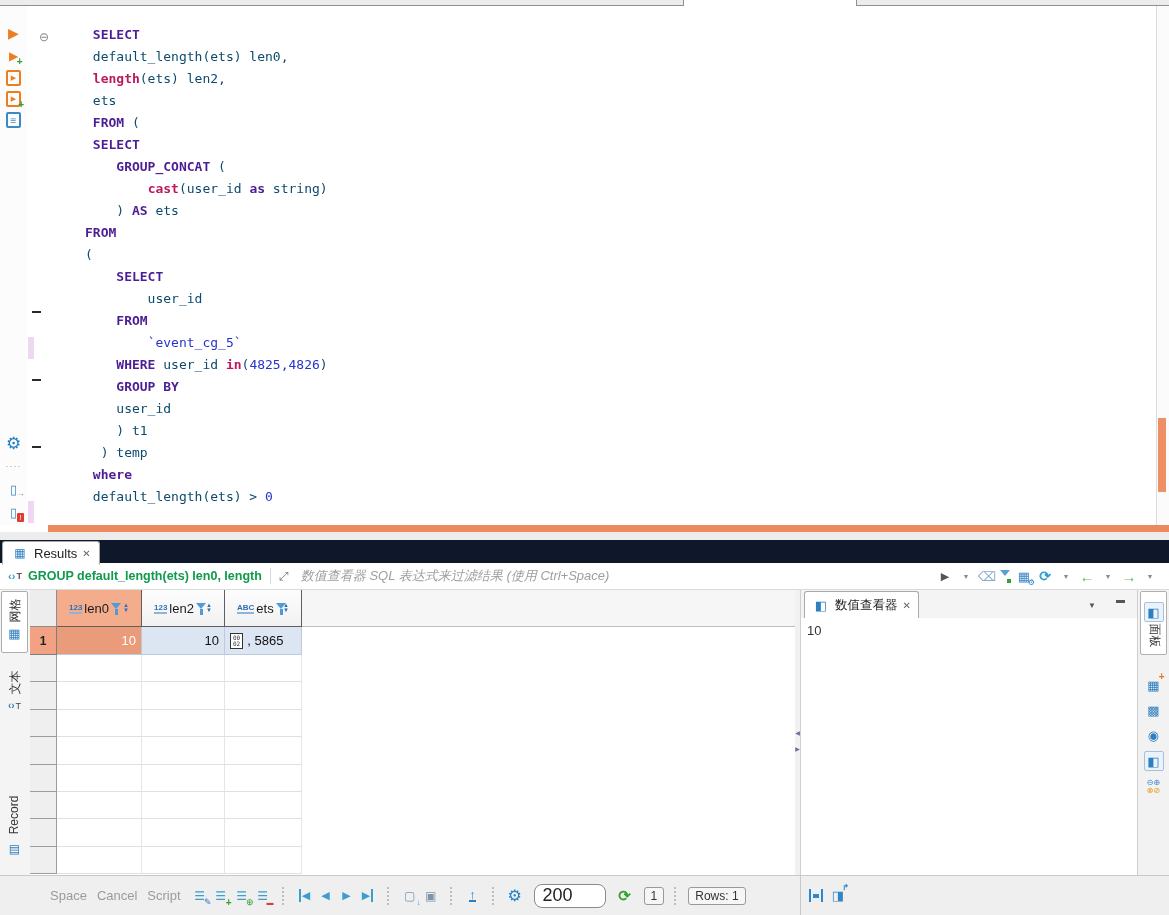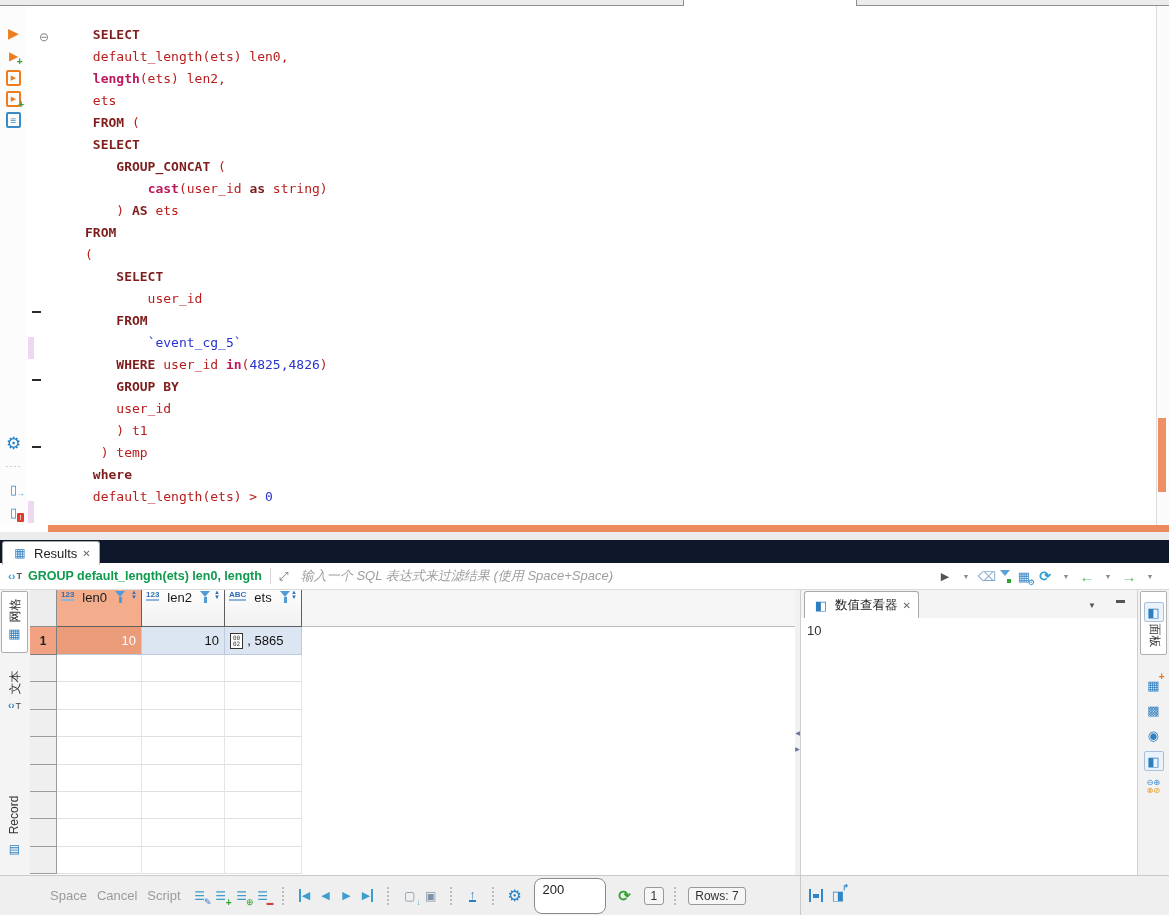--- a/index.html
+++ b/index.html
@@ -19,25 +19,25 @@
   #edtb-top{top:18px}
   #edtb-bottom{top:428px}
   #ed-ruler{position:absolute;left:27px;top:0;bottom:0;width:21px;background:#fff}
   .fold-icon{position:absolute;left:8px;top:21px;width:12px;height:12px;color:#8a8a8a;font-size:12px;line-height:12px}
   .fold-icon::before{content:"⊖"}
   .fold-dash{position:absolute;left:5px;width:9px;height:2px;background:#2b2b2b}
   .chg{position:absolute;left:1px;width:6px;height:22px;background:#eed8f1}
   #ed-code{position:absolute;left:48px;right:12px;top:0;bottom:0;overflow:hidden}
   #code{padding:18px 0 0 37px;font-family:"DejaVu Sans Mono",monospace;font-size:13px;line-height:22px;white-space:pre}
   .cl{height:22px}
-  .kw{color:#7f1d1d;font-weight:bold}
+  .kw{color:#4c1d95;font-weight:bold}
   .fn{color:#be185d;font-weight:bold}
   .num{color:#2733cc}
   .str{color:#2733cc}
-  .pl{color:#b91c1c}
+  .pl{color:#0c4a6e}
   #ed-overview{position:absolute;right:0;top:0;bottom:0;width:12px;background:#fbfbfb;border-left:1px solid #dcdcdc}
   #ov-marker{position:absolute;left:1px;width:8px;top:412px;height:74px;background:#ef8f66}
 
   
   #splitter-left{position:absolute;top:525px;left:0;width:48px;height:7px;background:#fff}
   #splitter{position:absolute;top:525px;left:48px;right:0;height:7px;background:#ec8a5f}
   #sash{position:absolute;top:532px;left:0;right:0;height:8px;background:#ececec}
   #sash-ctr{position:absolute;left:565px;top:0;display:flex;gap:6px}
 
   
@@ -57,21 +57,21 @@
   #view-strip{position:absolute;left:0;top:0;bottom:0;width:30px;background:#f4f4f4}
   .vtab{position:absolute;left:1px;width:27px;display:flex;flex-direction:column;align-items:center;justify-content:center;gap:6px;box-sizing:border-box;cursor:pointer}
   .vtab.sel{background:#fff;border:1px solid #adadad;border-radius:2px}
   #vt-grid{top:1px;height:62px}
   #vt-text{top:68px;height:72px}
   #vt-record{top:205px;height:75px;gap:18px}
   .vt{transform:rotate(-90deg);font-size:12px;color:#333;white-space:nowrap}
 
   
   #grid{position:absolute;left:30px;right:374px;top:0;bottom:0;background:#fff;overflow:hidden}
-  .hcell{position:absolute;top:0;height:37px;box-sizing:border-box;border-right:1px solid #5f5f5f;border-bottom:1px solid #5f5f5f;display:flex;align-items:flex-start;gap:8px;padding:0 4px;background:linear-gradient(#fdfdfd,#f1f1f1);cursor:pointer}
+  .hcell{position:absolute;top:0;height:37px;box-sizing:border-box;border-right:1px solid #5f5f5f;border-bottom:1px solid #5f5f5f;display:flex;align-items:center;gap:2px;padding:0 12px;background:linear-gradient(#fdfdfd,#f1f1f1);cursor:pointer}
   #h-corner{left:0;width:27px;background:#ededed;border-right:1px solid #8d8d8d;border-bottom:1px solid #8d8d8d}
   #h-len0{left:27px;width:85px;background:#f3ad8d}
   #h-len2{left:112px;width:83px}
   #h-ets{left:195px;width:77px}
   #h-fill{left:272px;right:0;border-right:none;border-bottom:1px solid #bdbdbd;background:#f6f6f6;cursor:default}
   .tchip{font-size:8px;font-weight:bold;color:#2d6fb8;border-bottom:2px solid #8fb4d9;line-height:9px}
   .hname{font-size:13px;color:#1a1a1a}
   .funnel{width:11px;height:13px;position:relative;margin-left:auto}
   .funnel::before{content:"";position:absolute;left:0;top:1px;border:5px solid transparent;border-top:6px solid #4f9bd8}
   .funnel::after{content:"";position:absolute;left:4px;top:7px;width:3px;height:6px;background:#4f9bd8}
@@ -115,21 +115,21 @@
   #ps-icons{position:absolute;top:86px;left:0;right:0;display:flex;flex-direction:column;align-items:center;gap:7px}
   .panel-strip .value-viewer-panel-icon{border:1px solid #a9c0da;background:#eaf2fb;border-radius:2px}
 
   
   #statusbar{position:absolute;left:0;bottom:0;right:0;height:40px;background:#efefef;border-top:1px solid #c9c9c9;box-sizing:border-box}
   #sb-left{position:absolute;left:0;top:0;bottom:0;width:800px;display:flex;align-items:center;gap:10px;padding-left:50px;box-sizing:border-box}
   #sb-right{position:absolute;left:800px;right:0;top:0;bottom:0;border-left:1px solid #c9c9c9;display:flex;align-items:center;padding:0 8px;box-sizing:border-box;gap:6px}
   .sbtxt{font-size:13px;color:#9b9b9b;cursor:pointer}
   .icgrp{display:inline-flex;align-items:center;gap:3px}
   .dsep{width:2px;height:18px;border-left:2px dotted #bdbdbd}
-  #fetch-size{width:62px;height:22px;border:1px solid #8a8a8a;border-radius:8px;background:#fff;font-size:13px;color:#222;padding:0 0 12px 8px;font-family:"Liberation Sans",sans-serif}
+  #fetch-size{width:62px;height:22px;border:1px solid #8a8a8a;border-radius:8px;background:#fff;font-size:18px;color:#222;padding:0 0 0 8px;font-family:"Liberation Sans",sans-serif}
   .badge{border:1px solid #999;border-radius:3px;padding:1px 6px;font-size:12px;color:#333;background:#f6f6f6}
   #result-info{font-size:13px;color:#444;flex:1}
 
   
   .ic{display:inline-flex;align-items:center;justify-content:center;width:18px;height:18px;position:relative;cursor:pointer;flex:none}
   .execute-sql-icon::before{content:"▶";color:#ed7d1f;font-size:14px}
   .execute-sql-new-tab-icon::before{content:"▶";color:#ed7d1f;font-size:12px}
   .execute-sql-new-tab-icon::after{content:"+";color:#2fa32f;font-weight:bold;font-size:10px;position:absolute;right:0;bottom:-2px}
   .execute-script-icon,.execute-script-new-tab-icon{border:2px solid #ed7d1f;border-radius:2px;width:11px;height:12px}
   .execute-script-icon::before,.execute-script-new-tab-icon::before{content:"▶";color:#ed7d1f;font-size:7px}
@@ -254,21 +254,21 @@
         <span class="tab-label">Results</span>
         <span class="tab-close">✕</span>
       </div>
     </div>
 
     <div id="res-filter">
       <span class="ic sql-filter-icon"></span>
       <span id="applied-filter">GROUP default_length(ets) len0, length</span>
       <span class="vsep"></span>
       <span class="ic expand-filter-icon"></span>
-      <span id="filter-placeholder">输入一个 SQL 表达式来过滤结果 (使用 Space+Space)</span>
+      <span id="filter-placeholder">数值查看器 SQL 表达式来过滤结果 (使用 Ctrl+Space)</span>
       <span id="filter-right">
           <span class="ic apply-filter-icon"></span>
           <span class="ic filter-history-dropdown-icon"></span>
           <span class="ic erase-filter-icon"></span>
           <span class="ic save-filter-icon"></span>
           <span class="ic custom-filter-icon"></span>
           <span class="ic refresh-icon"></span>
           <span class="ic refresh-dropdown-icon"></span>
           <span class="ic nav-back-icon"></span>
           <span class="ic nav-back-dropdown-icon"></span>
@@ -450,21 +450,21 @@
           <span class="ic fetch-all-icon"></span>
         </span>
       <span class="dsep"></span>
       <span class="ic export-resultset-icon"></span>
       <span class="dsep"></span>
       <span class="ic grid-settings-icon"></span>
       <input id="fetch-size" value="200" style="">
       <span class="ic refresh-resultset-icon"></span>
       <span class="badge">1</span>
       <span class="dsep"></span>
-      <span class="badge">Rows: 7</span>
+      <span class="badge">Rows: 1</span>
     </div>
     <div id="sb-right">
       <span class="ic rows-fetched-icon"></span>
       <span class="ic open-panel-icon"></span>
     </div>
   </div>
 
 </div>
 
 </body></html>

